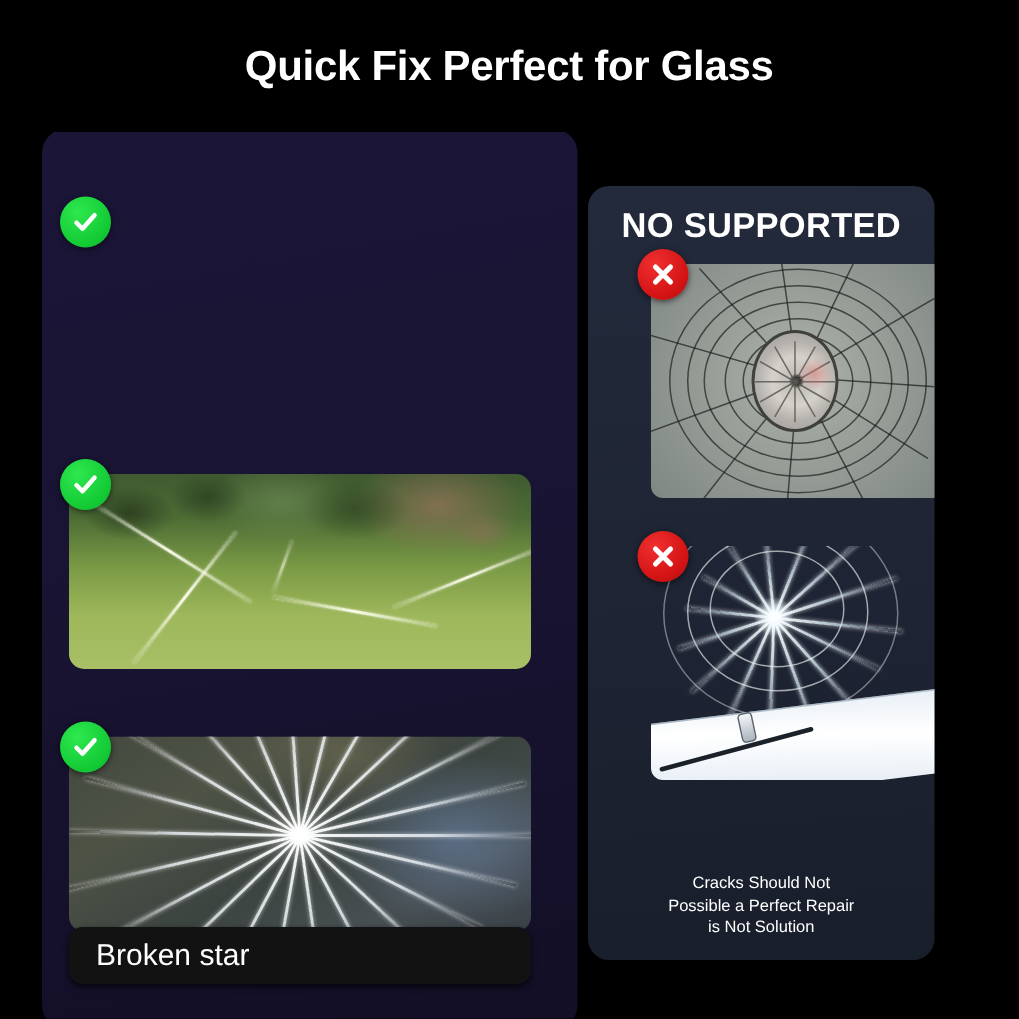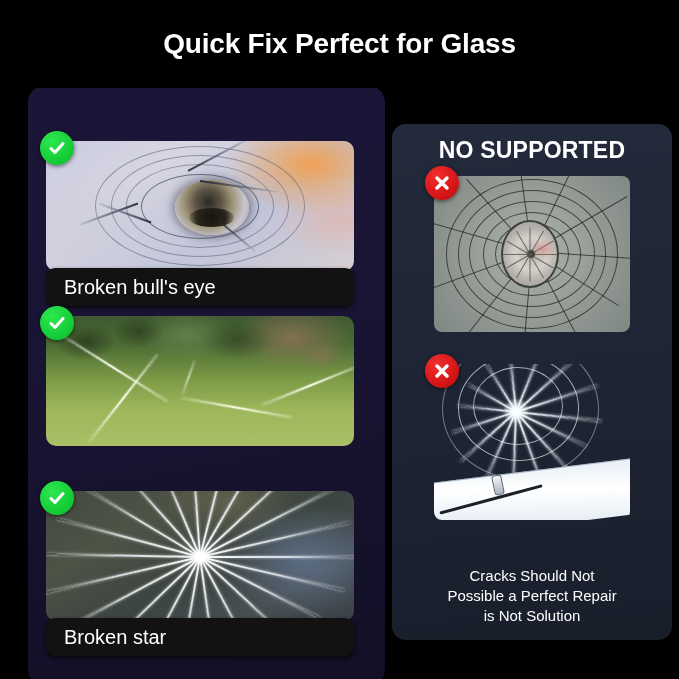--- a/index.html
+++ b/index.html
@@ -56,21 +56,21 @@
     font-size: 24px;
     font-weight: bold;
     letter-spacing: 0.3px;
   }
 
   
   .panel-right {
     position: absolute;
     left: 392px;
     top: 124px;
-    width: 280px;
+    width: 231px;
     height: 516px;
     background: linear-gradient(175deg, #232a3b 0%, #1e2433 55%, #191e2b 100%);
     border-radius: 14px;
     overflow: hidden;
   }
   .panel-right-title {
     position: absolute;
     top: 13px; left: 0;
     width: 100%;
     text-align: center;
@@ -317,52 +317,35 @@
     background: linear-gradient(180deg, rgba(25,35,48,.1), rgba(18,26,38,.9));
   }
 
   
   .warning {
     position: absolute;
     left: 0; bottom: 14px;
     width: 100%;
     text-align: center;
     color: #ffffff;
-    font-size: 15px;
+    font-size: 11px;
     line-height: 1.33;
     padding: 0 16px;
   }
   .warning-line { display: block; white-space: nowrap; }
 </style>
 </head>
 <body>
 
 <div class="header">
   <div class="header-line">Quick Fix Perfect for Glass</div>
 </div>
 
 <div class="panel-left">
 
-  <div class="card" style="left:18px; top:55px; width:308px; height:165px;">
-    <div class="card-photo" style="height:130px;">
-      <div class="ph photo-bullseye">
-        <div class="be-ring" style="left:16%; top:4%; width:68%; height:92%;"></div>
-        <div class="be-ring" style="left:21%; top:11%; width:58%; height:78%;"></div>
-        <div class="be-ring" style="left:26%; top:18%; width:48%; height:64%;"></div>
-        <div class="be-ring" style="left:31%; top:25%; width:38%; height:50%; border-color:rgba(70,75,95,.7);"></div>
-        <div class="be-core"></div>
-        <div class="be-shard" style="left:46%; top:22%; width:22%; transform:rotate(-28deg);"></div>
-        <div class="be-shard" style="left:50%; top:30%; width:26%; transform:rotate(8deg);"></div>
-        <div class="be-shard" style="left:30%; top:48%; width:20%; transform:rotate(160deg);"></div>
-        <div class="be-shard" style="left:34%; top:62%; width:18%; transform:rotate(200deg);"></div>
-        <div class="be-shard" style="left:56%; top:60%; width:16%; transform:rotate(40deg);"></div>
-      </div>
-    </div>
-    <div class="card-caption" style="top:127px;">Broken bull's eye</div>
-  </div>
   <div class="badge badge-check" style="left:12px; top:45px;">
     <svg width="20" height="20" viewBox="0 0 20 20">
         <path d="M4 10.5 L8 14.5 L16 5.5" stroke="#ffffff" stroke-width="3" stroke-linecap="round" stroke-linejoin="round" fill="none"></path>
       </svg>
   </div>
 
   <div class="card" style="left:18px; top:230px; width:308px; height:165px;">
     <div class="card-photo" style="height:130px;">
       <div class="ph photo-grass">
         <div class="crack-line" style="left:4%; top:12%; width:42%; transform:rotate(32deg);"></div>

